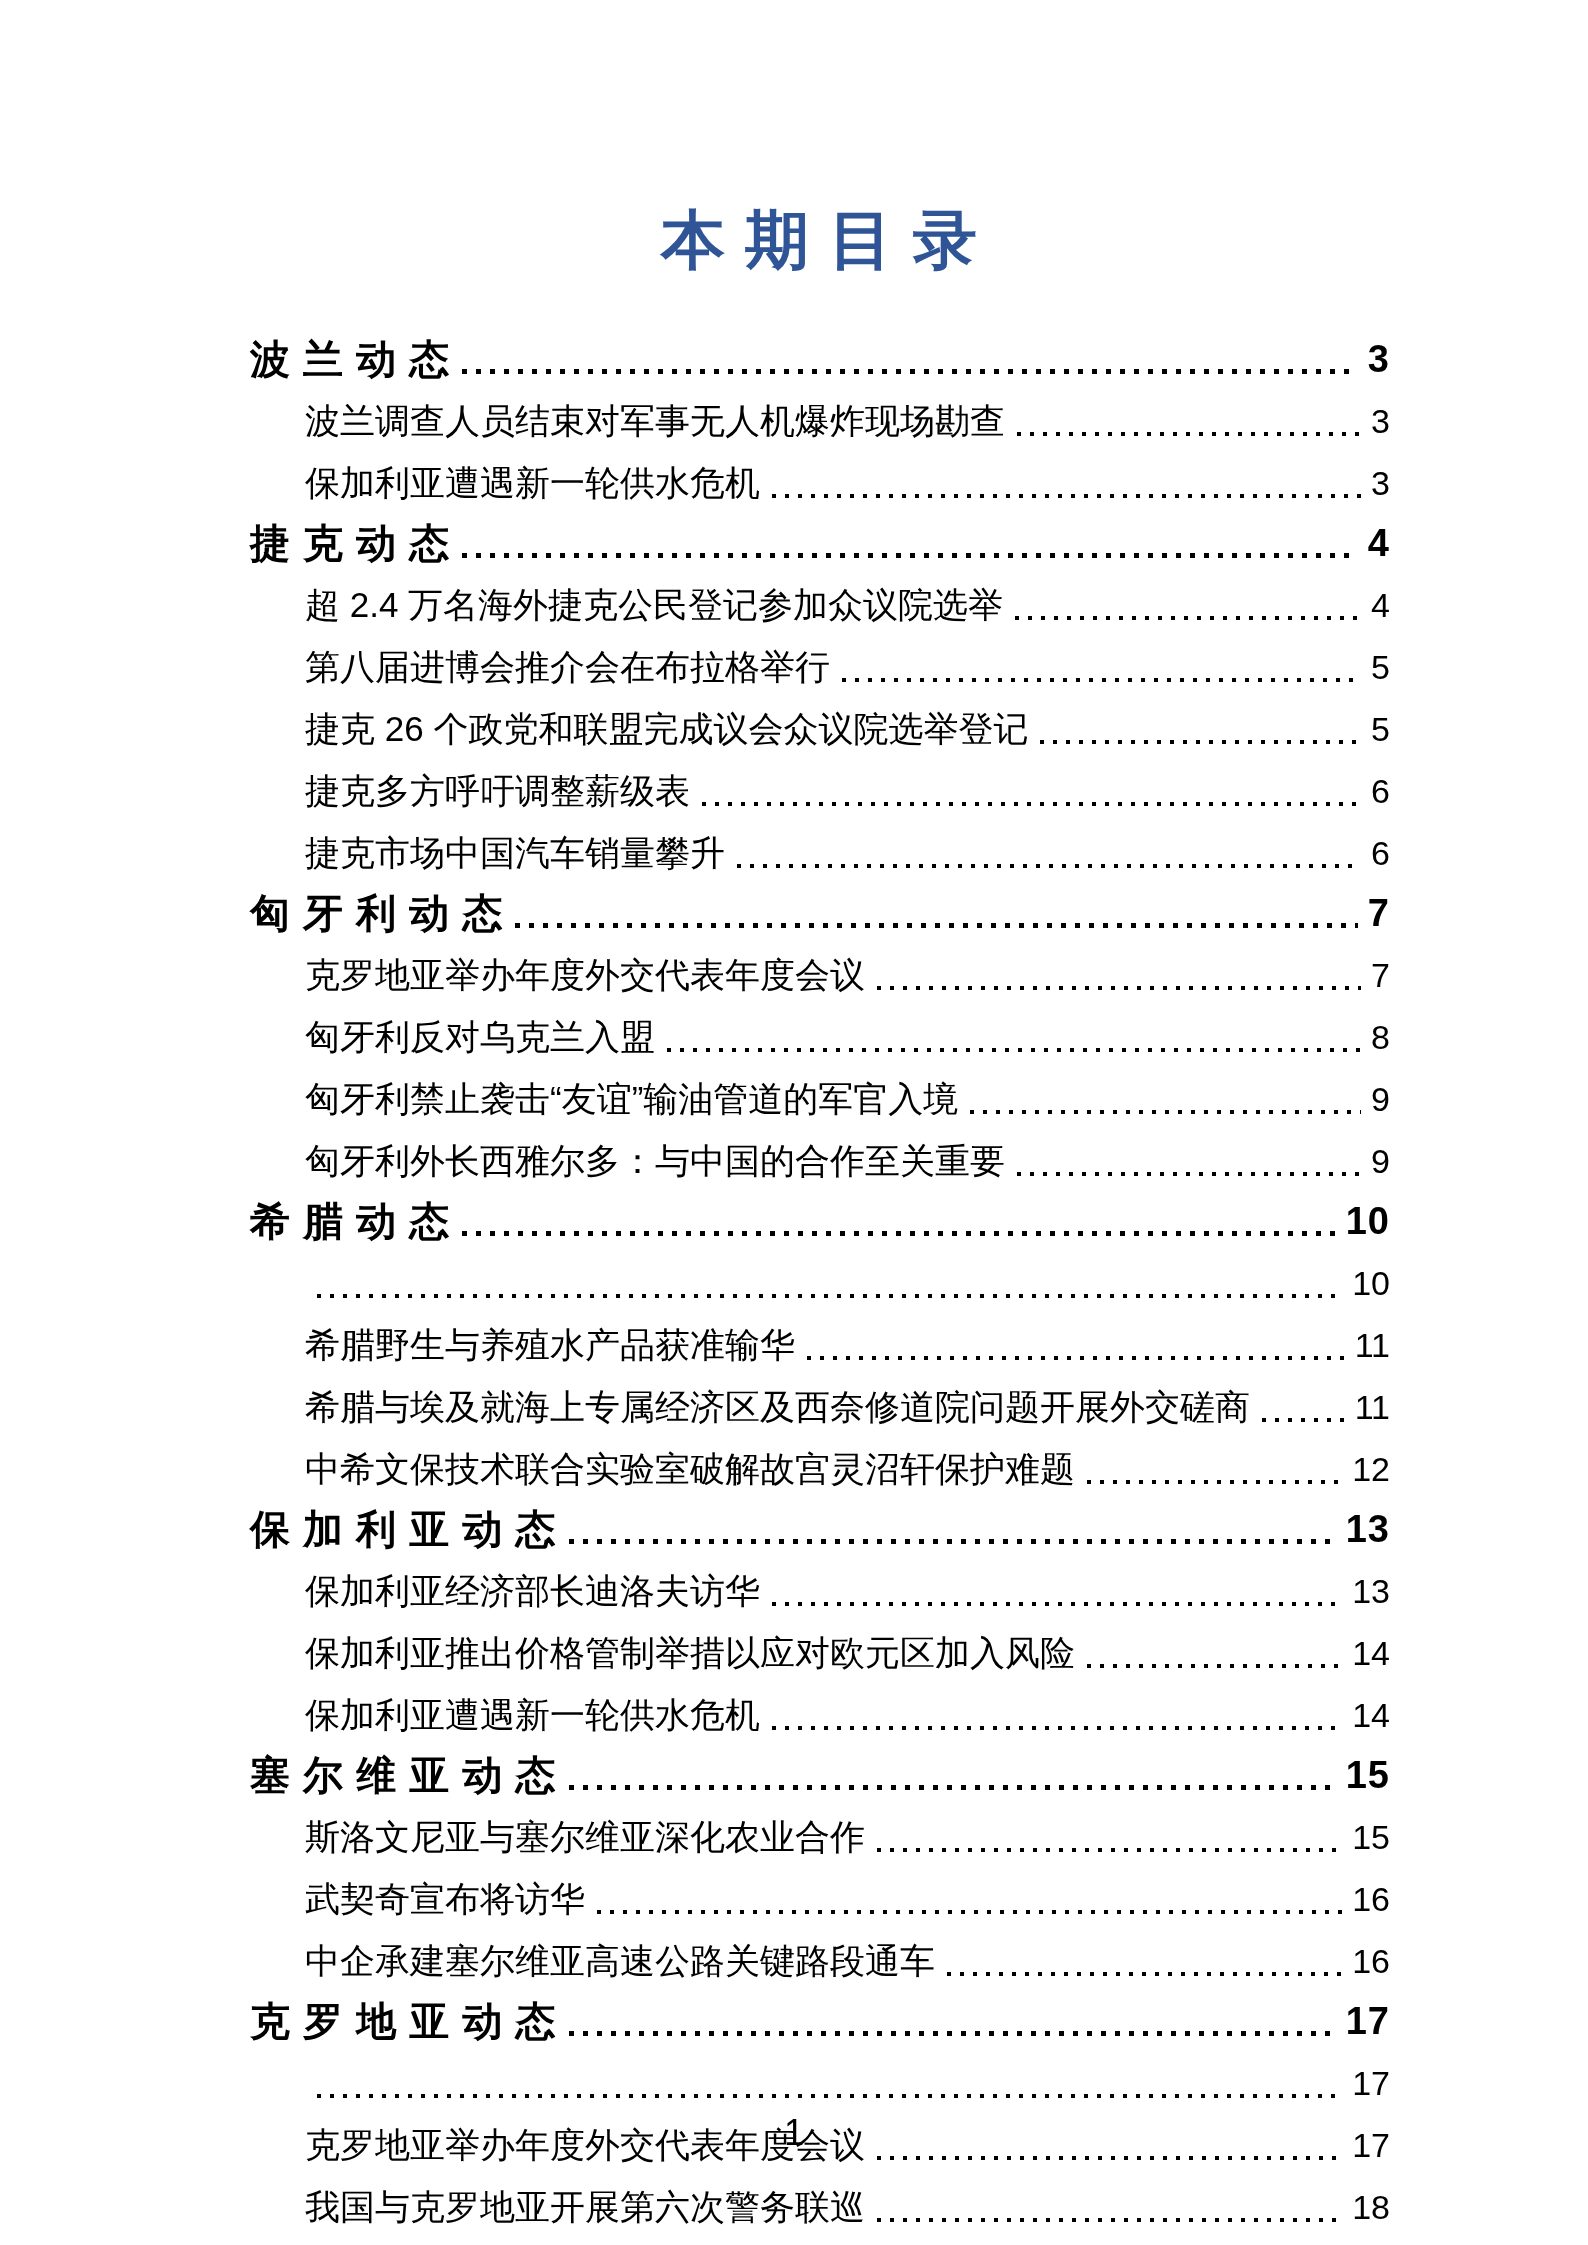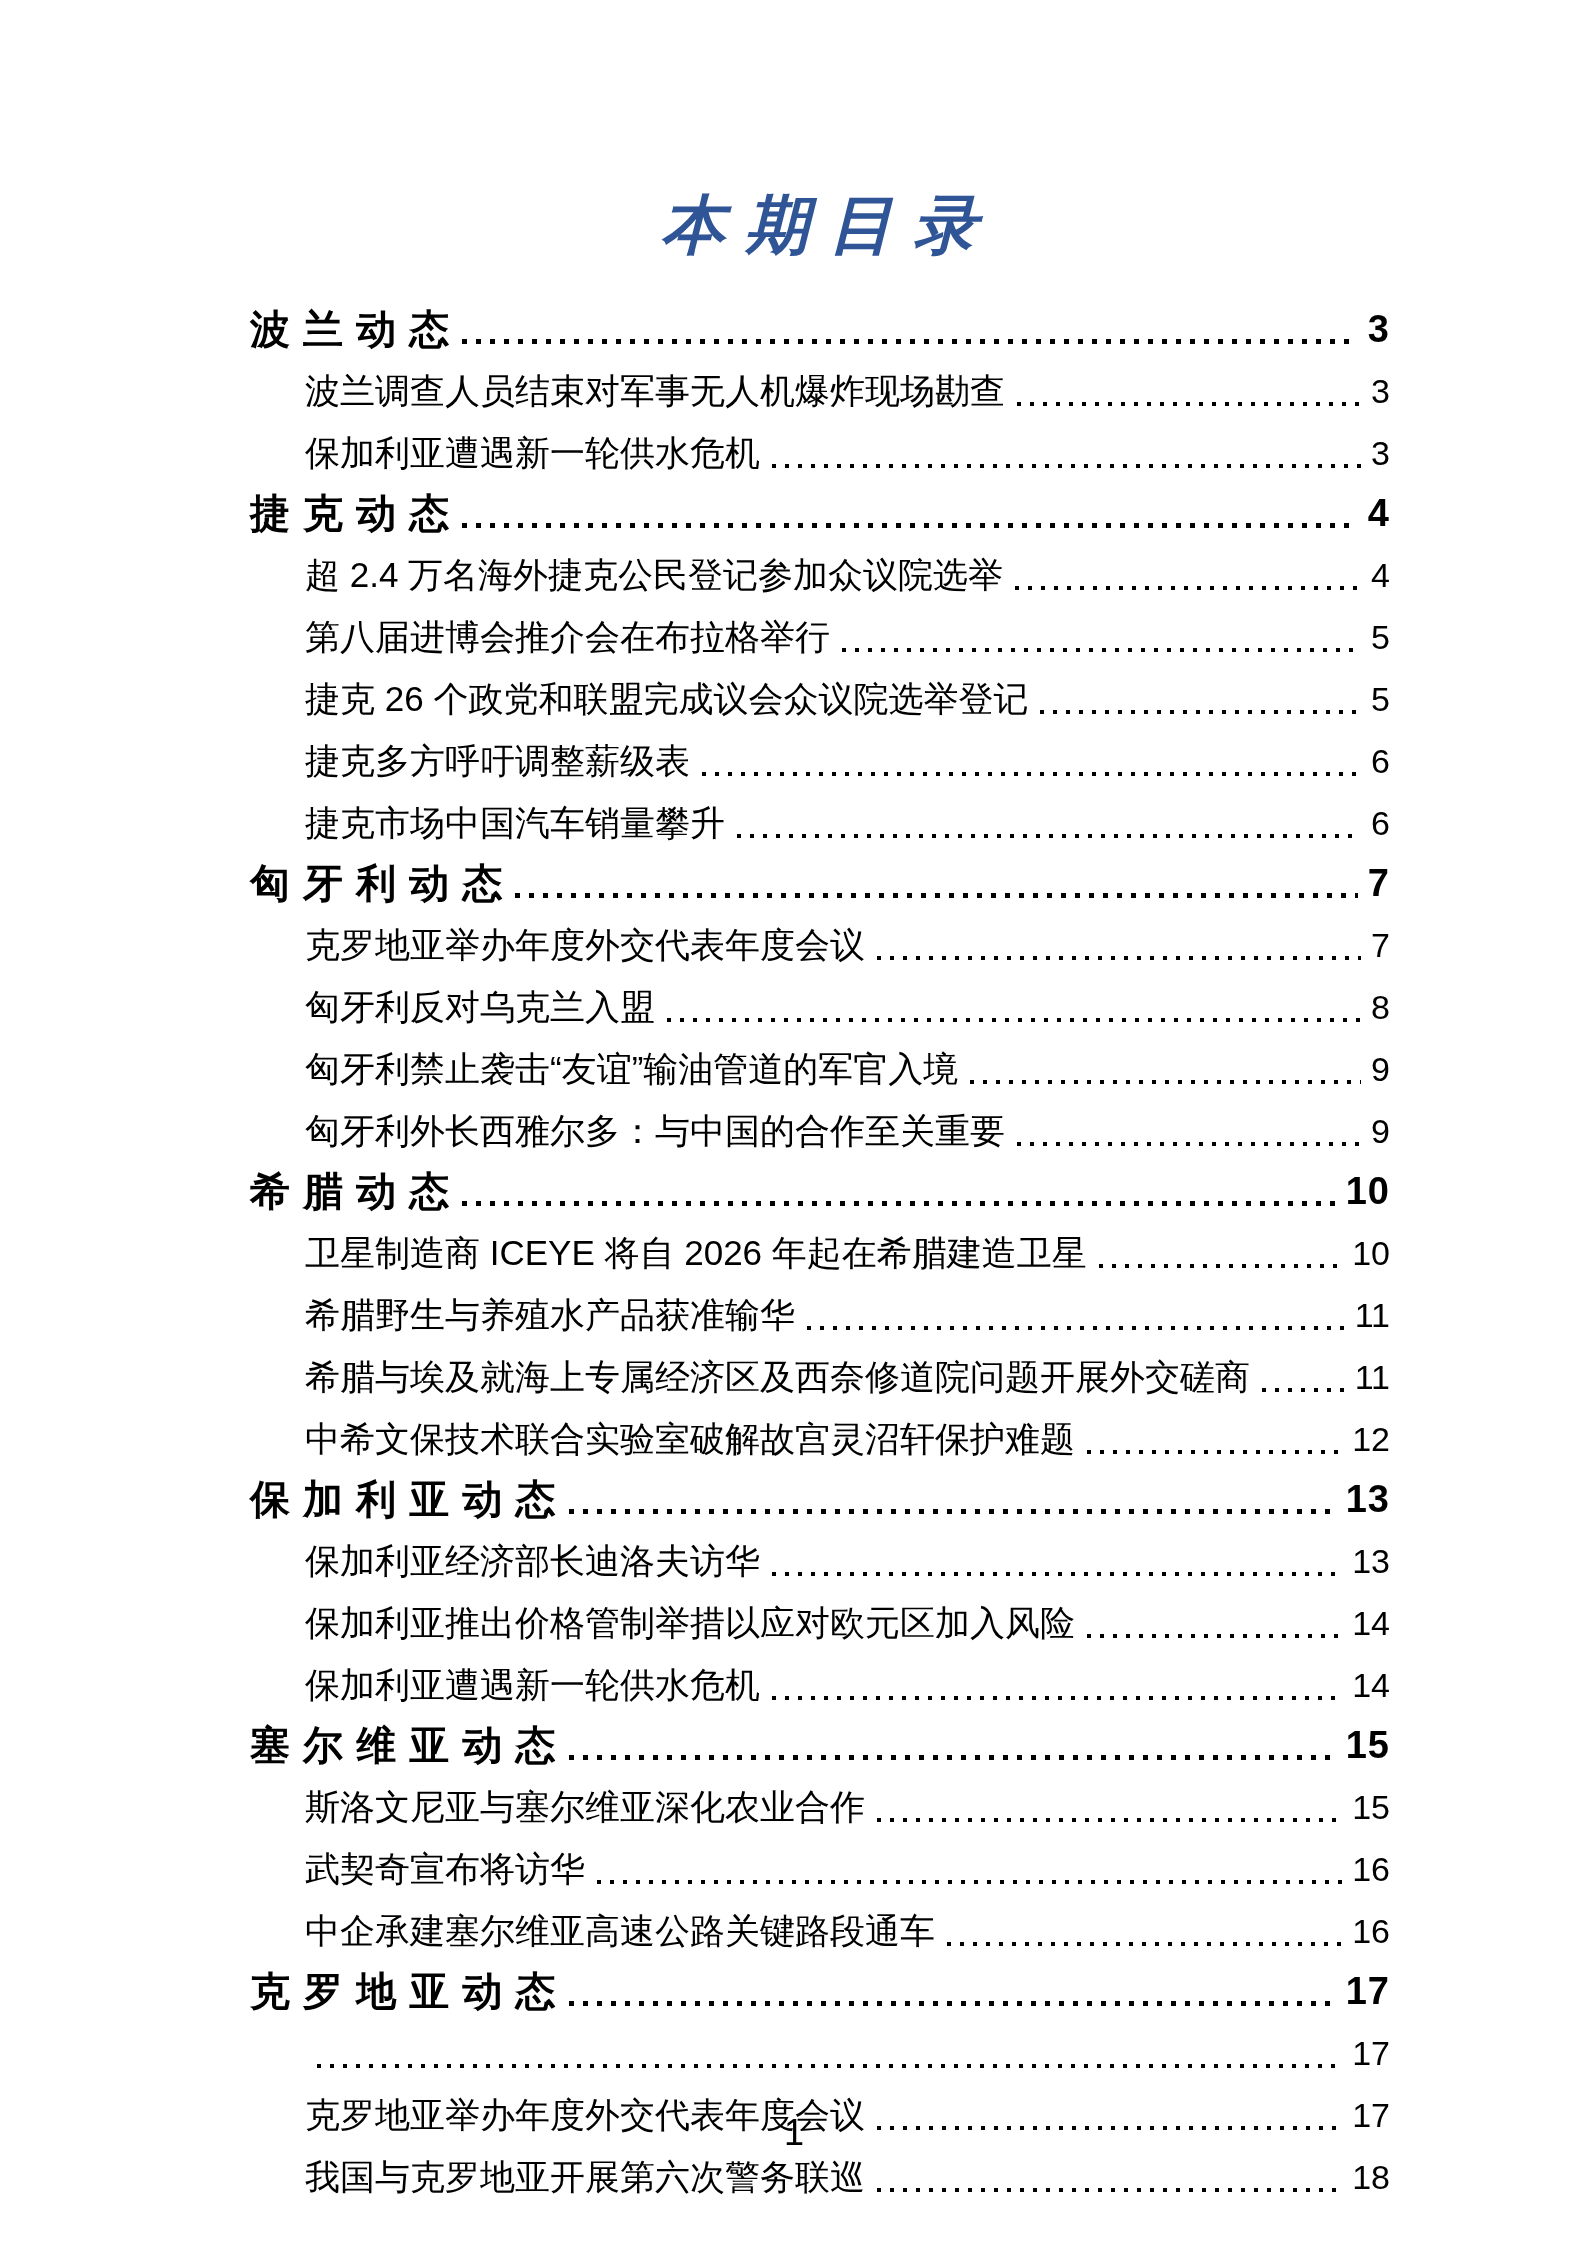--- a/index.html
+++ b/index.html
@@ -13,29 +13,28 @@
     overflow:hidden;
   }
   .content {
     position:absolute;
     left:250px;
     top:0;
     width:1140px;
     padding-top:185px;
   }
   .doc-title {
-    margin:1px;
+    margin:16px;
     text-align:center;
     font-family:"Liberation Serif","DejaVu Serif",serif;
     font-weight:700;
     font-size:64px;
     line-height:80px;
     letter-spacing:2px;
     color:#2F5597;
-    font-style:italic;
   }
   .toc { padding-top:28px; }
   .row { display:flex; }
   .row-label { white-space:nowrap; flex:0 0 auto; }
   .leader { flex:1 1 auto; align-self:flex-end; margin:0 10px 0 12px; }
   .pagenum { flex:0 0 auto; }
 
   .section-row {
     height:52px;
     margin-top:8px;
@@ -151,21 +150,20 @@
     <span class="row-label">匈牙利外长西雅尔多：与中国的合作至关重要</span>
     <span class="leader"></span>
     <span class="pagenum">9</span>
   </div>
         <div class="row section-row">
     <span class="row-label">希 腊 动 态</span>
     <span class="leader"></span>
     <span class="pagenum">10</span>
   </div>
         <div class="row item-row">
-    <span class="row-label">卫星制造商 ICEYE 将自 2026 年起在希腊建造卫星</span>
     <span class="leader"></span>
     <span class="pagenum">10</span>
   </div>
         <div class="row item-row">
     <span class="row-label">希腊野生与养殖水产品获准输华</span>
     <span class="leader"></span>
     <span class="pagenum">11</span>
   </div>
         <div class="row item-row">
     <span class="row-label">希腊与埃及就海上专属经济区及西奈修道院问题开展外交磋商</span>

